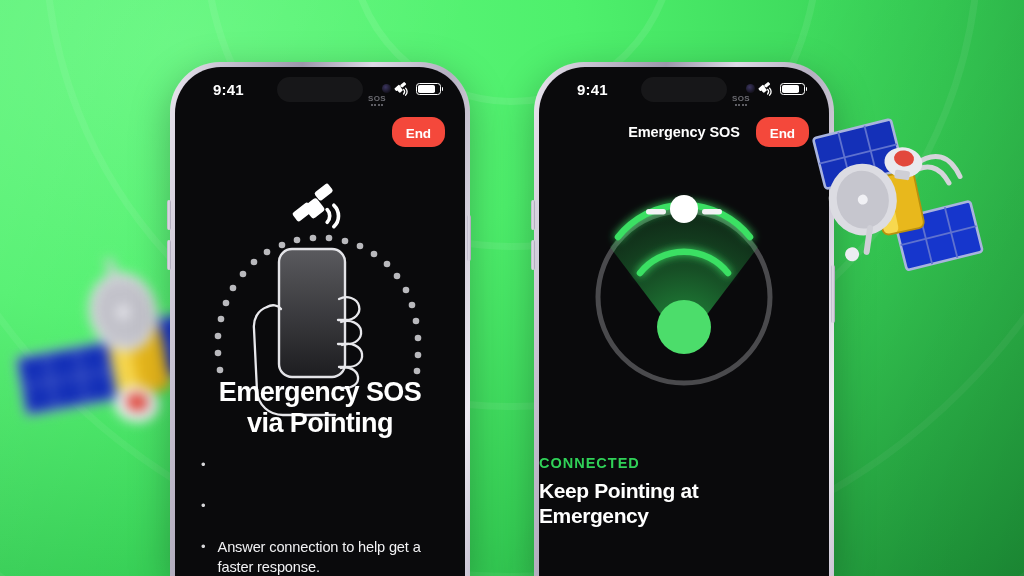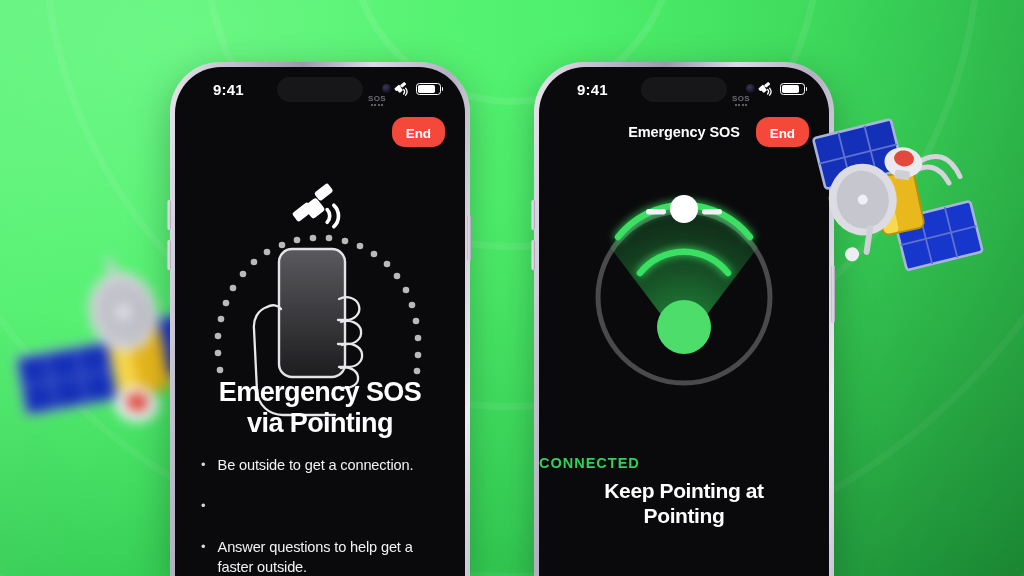--- a/index.html
+++ b/index.html
@@ -113,21 +113,21 @@
 
   
   .radar-wrap { position:absolute; top:118px; left:50%; transform:translateX(-50%); width:220px; height:220px; }
 
   
   .connected {
     position:absolute; top:388px; left:0; right:0; text-align:left;
     color:#30d158; font-size:14.5px; font-weight:700; letter-spacing:1.0px;
   }
   .keep {
-    position:absolute; top:411px; left:0; right:0; text-align:center;
+    position:absolute; top:411px; left:0; right:0; 
     color:#fff; font-size:21px; font-weight:700; line-height:1.2; letter-spacing:-.4px;
   }
 </style>
 </head>
 <body>
 
 <div id="bg">
   <div class="base"></div>
   <div class="ring r1"></div>
   <div class="ring r2"></div>
@@ -280,28 +280,27 @@
   </div>
 
   <div class="headline">
     <div>Emergency SOS</div>
     <div>via Pointing</div>
   </div>
 
   <div class="bullets">
     <div class="bullet">
       <span class="dot">•</span>
-      <span class="txt">Be outside to get a connection.</span>
     </div>
     <div class="bullet">
       <span class="dot">•</span>
     </div>
     <div class="bullet">
       <span class="dot">•</span>
-      <span class="txt">Answer questions to help get a faster outside.</span>
+      <span class="txt">Answer connection to help get a faster response.</span>
     </div>
   </div>
 </div>
 
 <div class="phone-frame" id="phone2-frame"></div>
 <div class="side-btn" style="left:531px; top:200px; width:4px; height:30px; z-index:4;"></div>
 <div class="side-btn" style="left:531px; top:240px; width:4px; height:30px; z-index:4;"></div>
 <div class="side-btn" style="left:831px; top:265px; width:4px; height:58px; z-index:7;"></div>
 
 <div class="phone" id="phone2">
@@ -374,21 +373,21 @@
 
       <circle cx="110" cy="24" r="14" fill="#fff"></circle>
 
       <circle cx="110" cy="142" r="27" fill="#4cdd6b"></circle>
     </svg>
   </div>
 
   <div class="connected">CONNECTED</div>
   <div class="keep">
     <div>Keep Pointing at</div>
-    <div>Pointing</div>
+    <div>Emergency</div>
   </div>
 </div>
 
 <div class="sat" id="sat-right">
   <svg viewBox="0 0 185 180">
     <g transform="rotate(8 92 90)">
 
       <g transform="rotate(-22 46 42)">
         <rect x="6" y="16" width="80" height="52" rx="3" fill="#1430b8"></rect>
         <rect x="6" y="16" width="80" height="52" rx="3" fill="none" stroke="#a9b4de" stroke-width="2.6"></rect>

